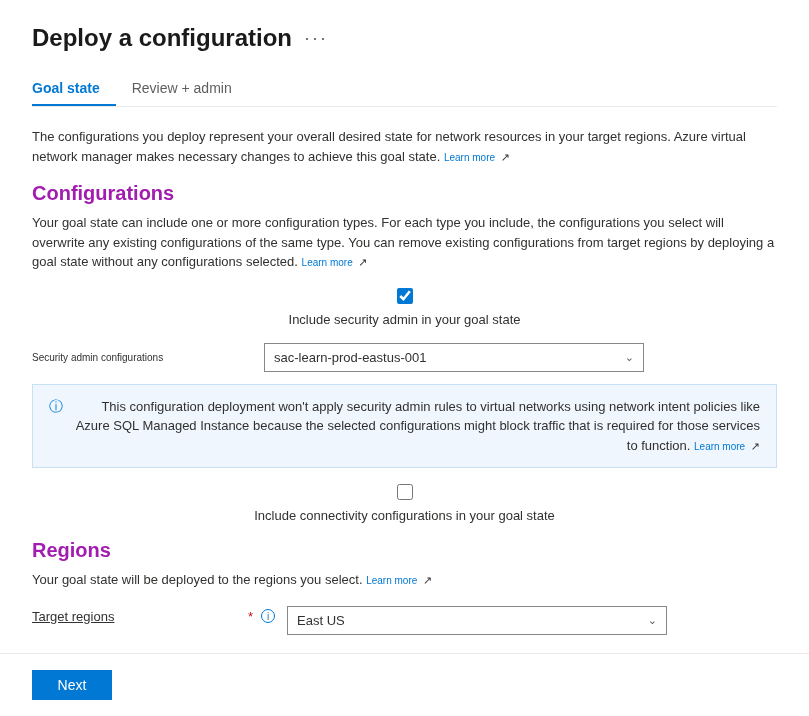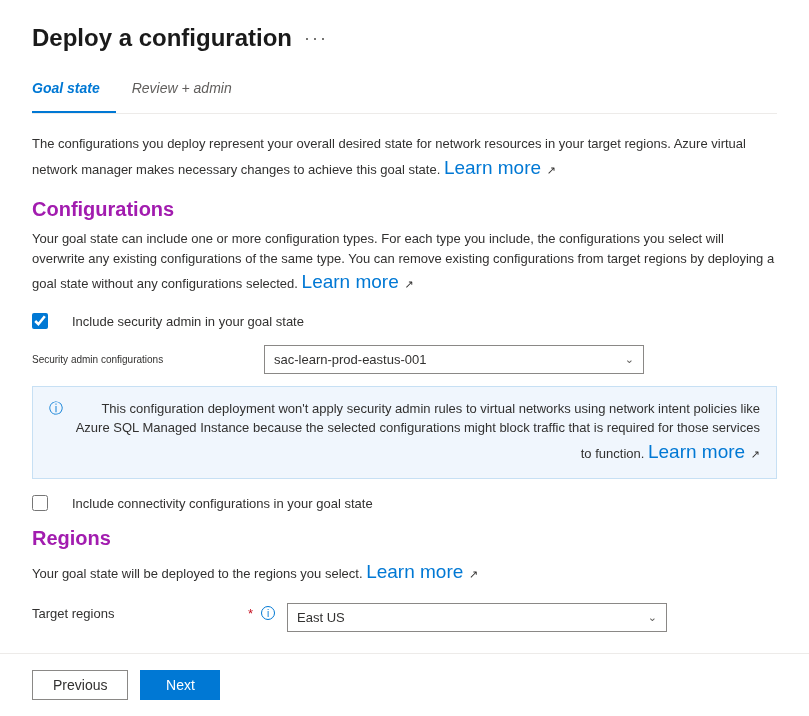--- a/index.html
+++ b/index.html
@@ -31,67 +31,67 @@
       font-size: 18px;
       cursor: pointer;
       letter-spacing: 2px;
     }
     .tabs {
       display: flex;
       border-bottom: 1px solid #edebe9;
       margin-bottom: 20px;
     }
     .tab {
-      padding: 8px 16px 15px 0;
+      padding: 8px 16px 8px 0;
       margin-right: 16px;
       font-size: 14px;
       cursor: pointer;
       color: #605e5c;
       border-bottom: 2px solid transparent;
       text-decoration: none;
-      font-style: italic;
     }
     .tab.active {
       color: #0078d4;
       border-bottom: 2px solid #0078d4;
       font-weight: 600;
     }
     .description-text {
       font-size: 13px;
       color: #323130;
       margin-bottom: 16px;
       line-height: 1.5;
     }
     .learn-more-link {
       color: #0078d4;
       text-decoration: none;
-      font-size: 19px;
+      font-size: 10px;
     }
     .external-icon {
       font-size: 11px;
       margin-left: 2px;
     }
     .section-title {
       font-size: 20px;
       font-weight: 600;
       color: #a21caf;
       margin-bottom: 8px;
       margin-top: 4px;
     }
     .section-description {
       font-size: 13px;
       color: #323130;
       line-height: 1.5;
       margin-bottom: 16px;
     }
     .checkbox-row {
       display: flex;
-      align-items: flex-end;
-      gap: 24px;
-      margin-bottom: 16px;
+      align-items: center;
+      gap: 8px;
+      margin-bottom: 16px;
+      flex-direction: column;
     }
     .checkbox-input {
       width: 16px;
       height: 16px;
       accent-color: #0078d4;
       cursor: pointer;
     }
     .checkbox-label {
       font-size: 13px;
       color: #323130;
@@ -167,20 +167,21 @@
     .target-regions-row {
       display: flex;
       align-items: center;
       gap: 4px;
       margin-bottom: 8px;
     }
     .target-label {
       font-size: 13px;
       color: #323130;
       min-width: 210px;
+      text-decoration: underline;
     }
     .footer {
       position: fixed;
       bottom: 0;
       left: 0;
       width: 809px;
       background: #fff;
       border-top: 1px solid #edebe9;
       padding: 16px 32px;
       display: flex;
@@ -283,15 +284,14 @@
         <div class="dropdown">
           <span>East US</span>
           <span class="chevron-icon">⌄</span>
         </div>
       </div>
     </div>
   </div>
 </div>
 
 <div class="footer">
-  <button class="btn-previous">Previous</button>
   <button class="btn-next">Next</button>
 </div>
 
 </body></html>

